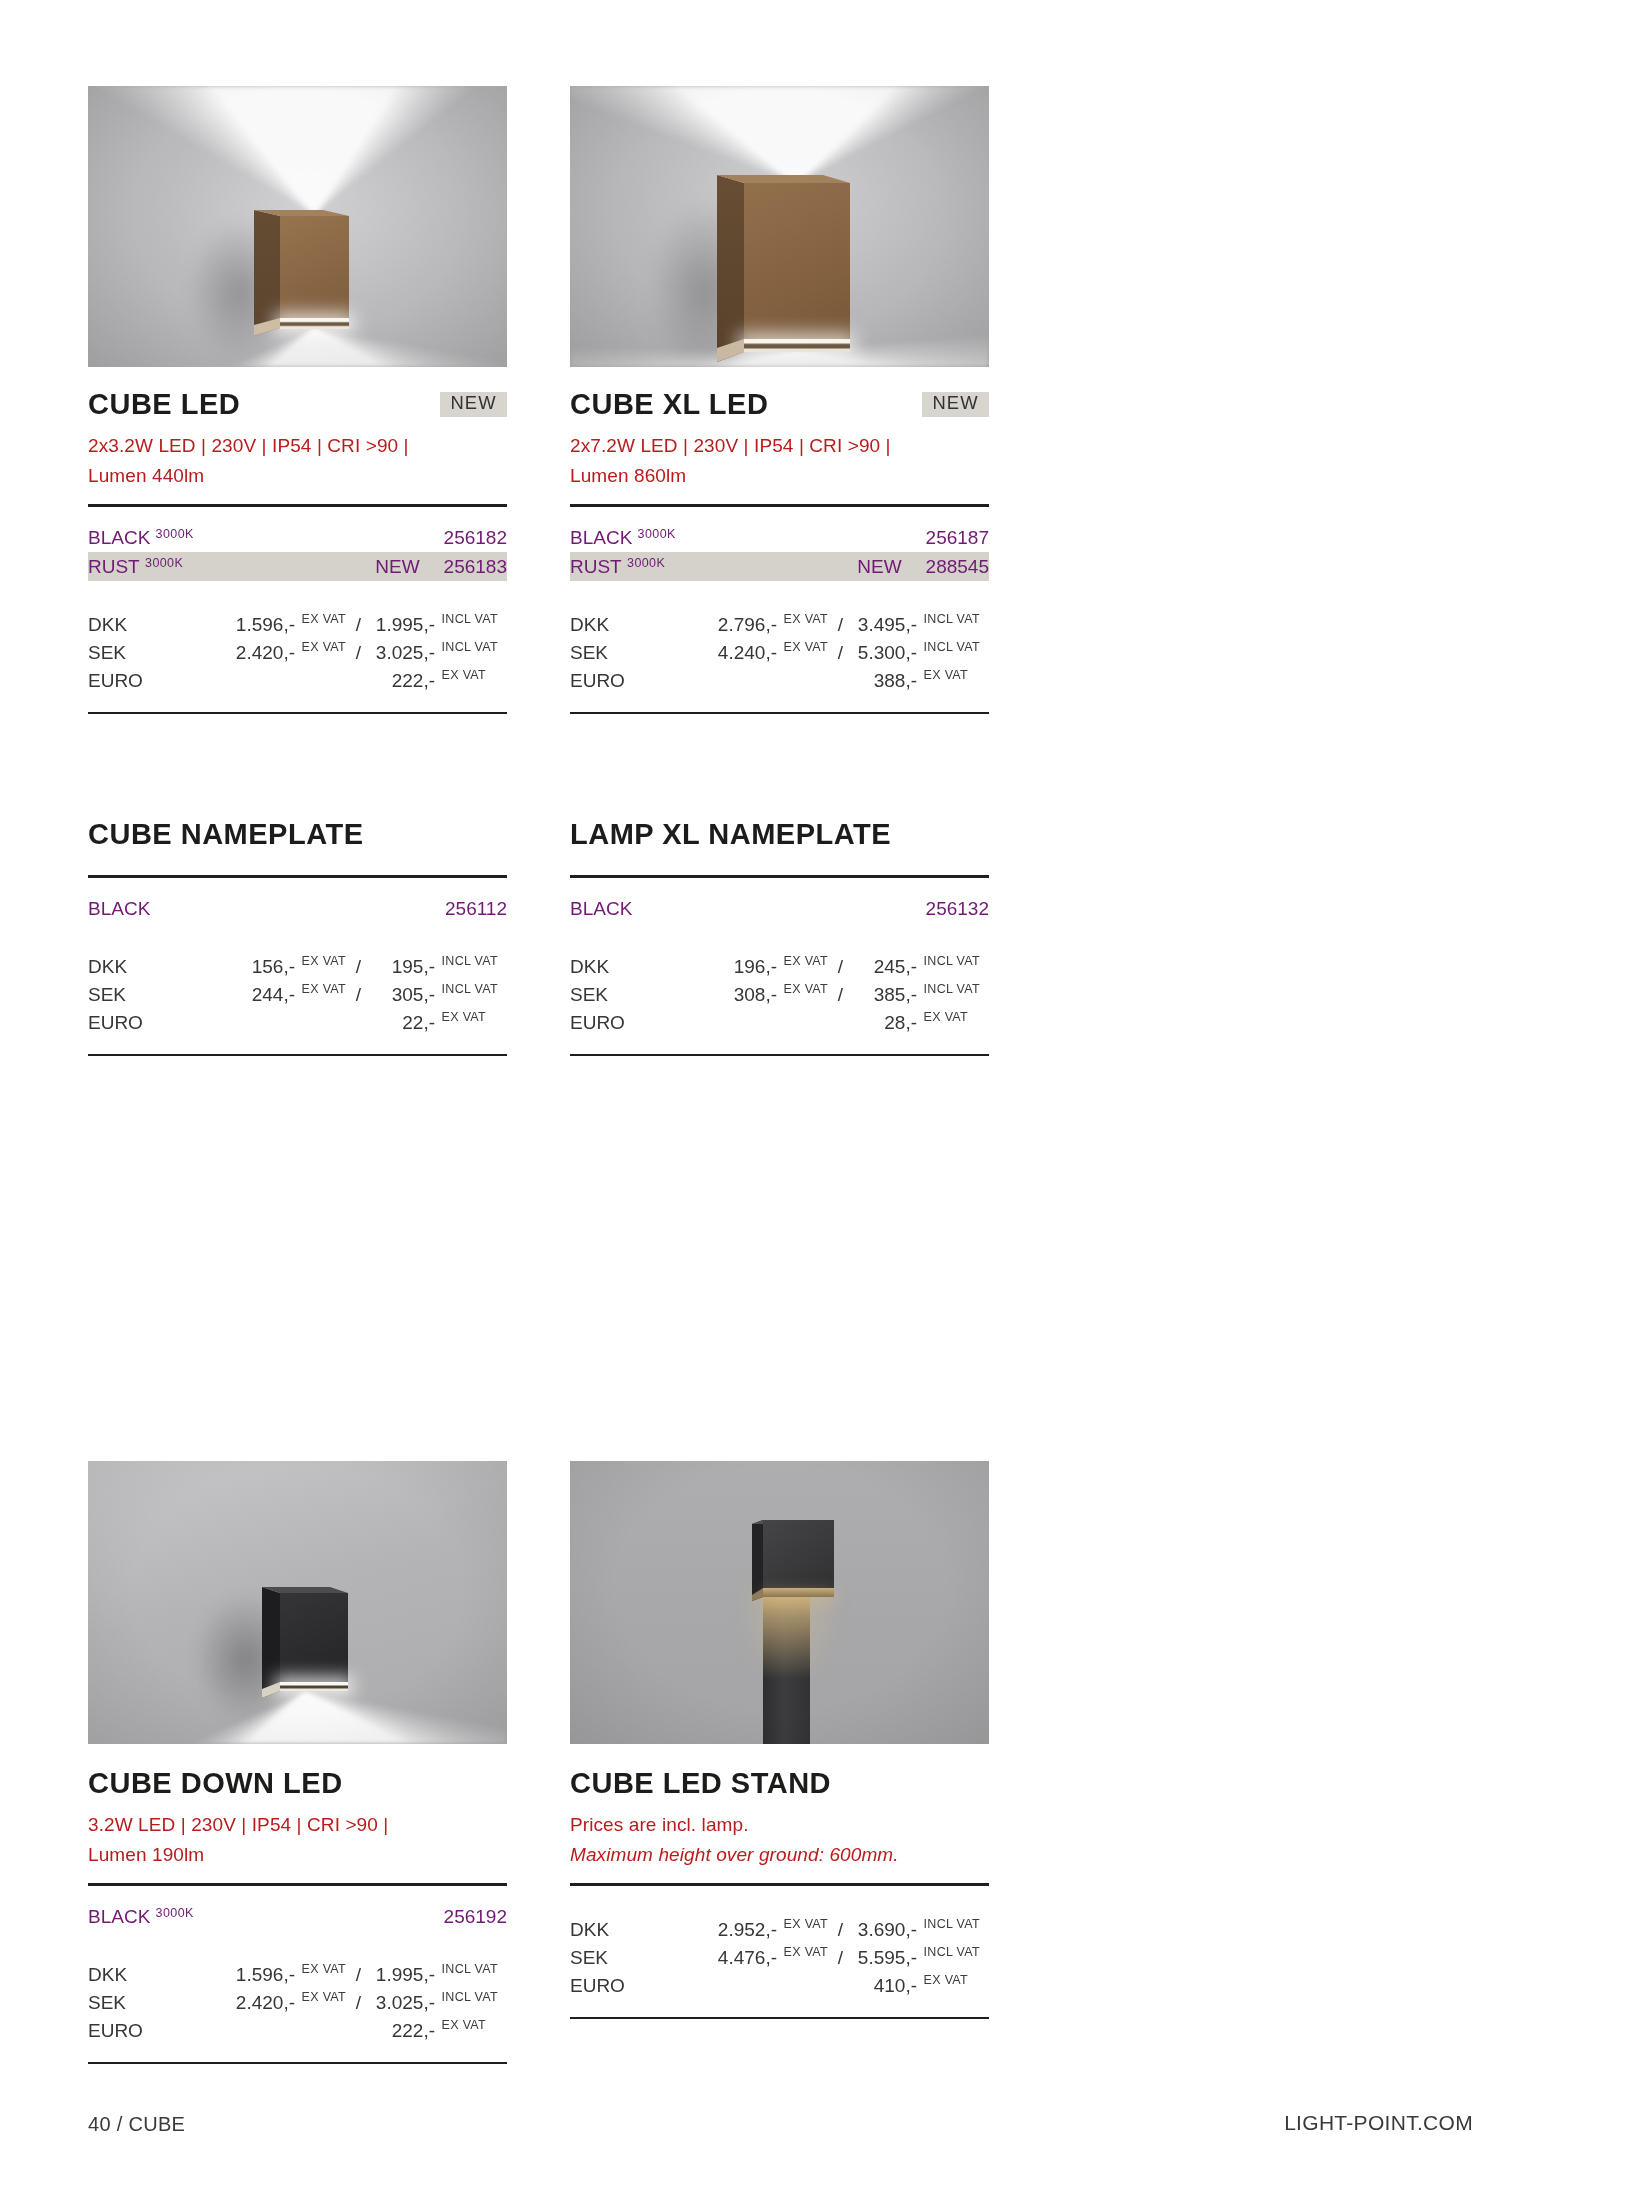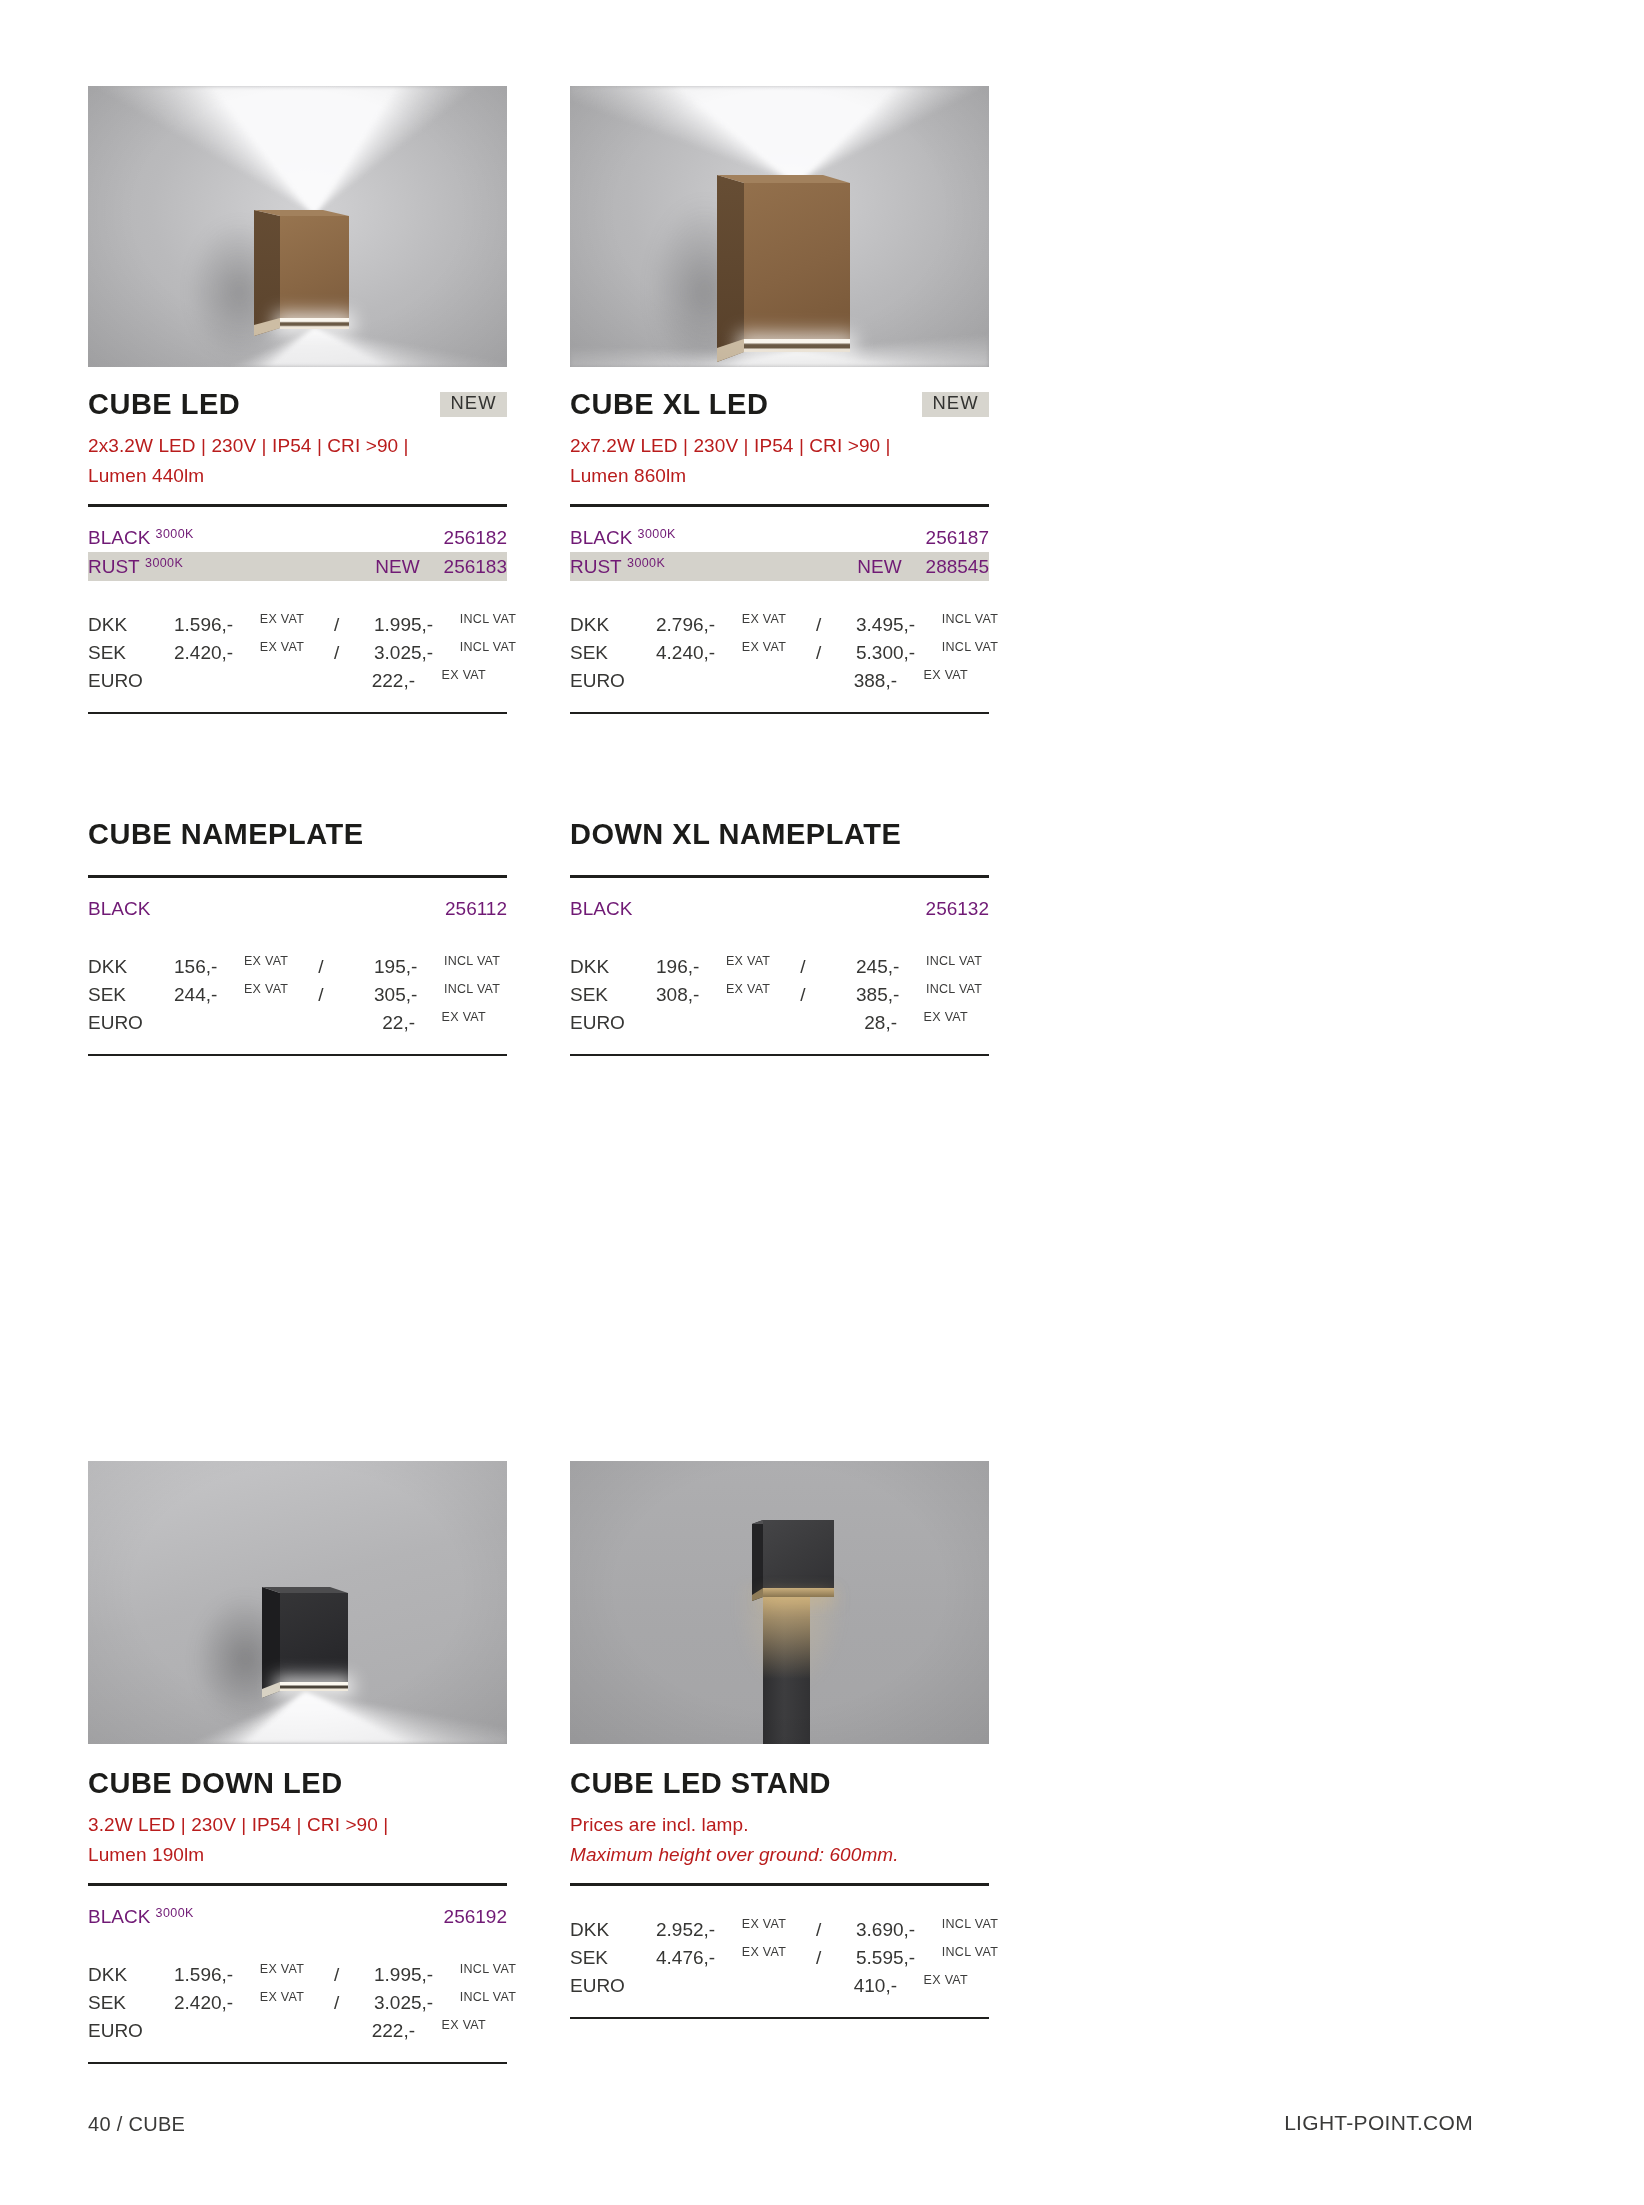--- a/index.html
+++ b/index.html
@@ -74,21 +74,21 @@
   .prod.noimg .rule.r1{margin-top:26px;}
   .variants{padding-top:16px;}
   .vrow{display:flex;align-items:baseline;height:29px;line-height:29px;font-size:19px;color:#701a75;}
   .vrow.hl{background:#d4d2cb;}
   .kelvin{font-size:12.5px;position:relative;top:-6px;margin-left:5.3px;letter-spacing:0.4px;}
   .kelvin:empty{margin-left:0;}
   .vright{margin-left:auto;}
   .vnew{margin-right:24px;}
   .vnew:empty{margin-right:0;}
   .prices{margin-top:30px;}
-  .prow{display:grid;grid-template-columns:66px 1fr 55px 17px 68px 72px;height:28px;line-height:28px;font-size:19px;color:#363634;gap:20px;}
+  .prow{display:grid;grid-template-columns:66px 1fr 55px 17px 68px 72px;height:28px;line-height:28px;font-size:19px;color:#363634;}
   .prow .n1,.prow .n2{text-align:right;}
   .prow .sl{text-align:center;}
   .vat{font-size:12.5px;position:relative;top:-5.3px;letter-spacing:0.3px;padding-left:6.6px;white-space:nowrap;color:#3c3c3b;}
   .rule.r2{margin-top:17px;}
 
   
   .footer-left{position:absolute;left:88px;top:2113px;font-size:20px;letter-spacing:0.3px;color:#3a3a39;}
   .footer-right{position:absolute;right:171px;top:2111px;font-size:21px;letter-spacing:0.3px;color:#3a3a39;}
 </style>
 </head>
@@ -284,21 +284,21 @@
       <span class="sl"></span>
       <span class="n2">22,-</span>
       <span class="vat">EX VAT</span>
     </div>
   </div>
   <div class="rule r2"></div>
 </section>
 
 <section class="prod noimg" style="left:570px;top:819px;">
   <div class="titlerow">
-    <h2 class="title">DOWN XL NAMEPLATE</h2>
+    <h2 class="title">LAMP XL NAMEPLATE</h2>
 
   </div>
   <div class="rule r1"></div>
   <div class="variants">
     <div class="vrow">
       <span>BLACK</span>
         <span class="kelvin"></span>
       <span class="vright"><span class="vnew"></span><span class="vnum">256132</span></span>
     </div>
   </div>

